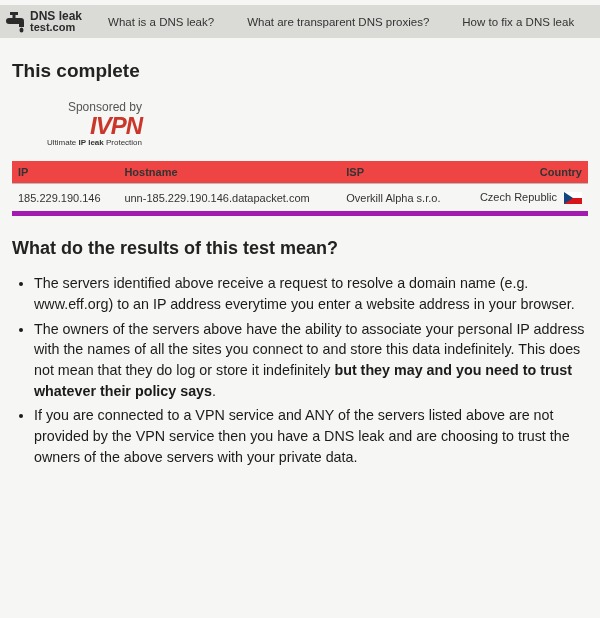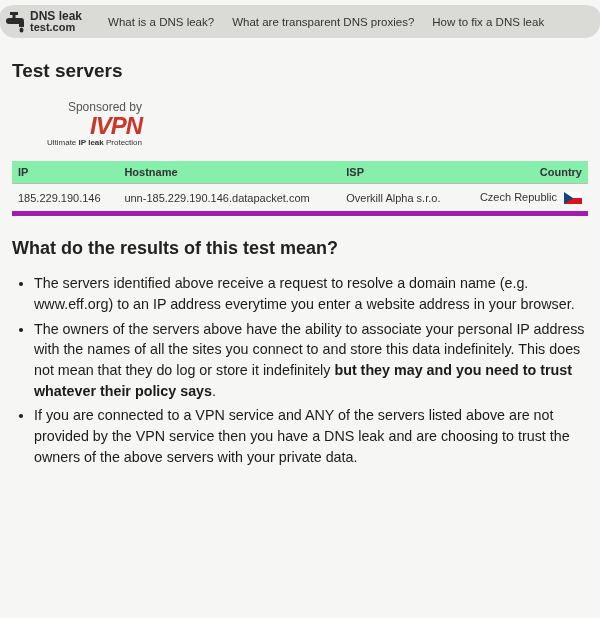--- a/index.html
+++ b/index.html
@@ -1,35 +1,35 @@
 <!DOCTYPE html>
 <html><head>
   <meta charset="utf-8">
   <style>
     * { box-sizing: border-box; margin: 0; padding: 0; }
     body { font-family: Arial, Helvetica, sans-serif; background: #f6f6f4; color: #222; width: 600px; }
-    .topbar { background: #dadad7; height: 38px; display: flex; align-items: center; border-top: 5px solid #f6f6f4; border-radius: 15px; }
+    .topbar { background: #dadad7; height: 38px; display: flex; align-items: center; border-top: 5px solid #f6f6f4; }
     .logo { display: flex; align-items: center; padding: 0 8px 0 4px; }
     .logo svg { flex-shrink: 0; }
     .logo-text { display: inline-flex; flex-direction: column; line-height: 1; margin-left: 2px; font-weight: bold; color: #2b2b2b; }
     .logo-text .l1 { font-size: 12px; }
     .logo-text .l2 { font-size: 11px; }
-    .nav { display: flex; gap: 18px; margin-left: 18px; }
+    .nav { display: flex; gap: 33px; margin-left: 18px; }
     .nav a { font-size: 11.5px; color: #333; text-decoration: none; }
     .content { padding: 22px 12px 30px 12px; }
     h2 { font-size: 19px; font-weight: bold; margin-bottom: 16px; }
     .query-wrap { display: flex; }
     .query-block { font-family: "Courier New", monospace; font-size: 14px; line-height: 1.55; white-space: pre; flex: 1; }
     .sponsor { text-align: right; padding-top: 2px; width: 130px; }
     .sponsor-label { font-size: 12px; color: #555; display: block; margin-bottom: 0px; }
     .ivpn-logo { font-family: "Arial Black", Arial, sans-serif; font-weight: 900; font-style: italic; font-size: 24px; color: #ca3629; letter-spacing: -1px; line-height: 1; }
     .sponsor-tag { font-size: 8px; color: #333; margin-top: 0; }
     .sponsor-tag b { font-weight: bold; }
     table.results { width: 100%; border-collapse: collapse; margin-top: 14px; font-size: 11px; }
-    table.results th { text-align: left; background: #86efac; padding: 5px 6px; font-weight: bold; color: #333; border-bottom: 1px solid #bbb; }
+    table.results th { text-align: left; background: #ef4444; padding: 5px 6px; font-weight: bold; color: #333; border-bottom: 1px solid #bbb; }
     table.results td { padding: 7px 6px; color: #333; border-bottom: 5px solid #a21caf; }
     table.results th:last-child, table.results td:last-child { text-align: right; }
     .flag { display: inline-block; width: 18px; height: 12px; vertical-align: middle; margin-left: 4px; position: relative; background: linear-gradient(to bottom, #fff 0%, #fff 50%, #d7141a 50%, #d7141a 100%); }
     .flag::before { content: ""; position: absolute; left: 0; top: 0; border-top: 6px solid transparent; border-bottom: 6px solid transparent; border-left: 9px solid #11457e; }
     h3 { font-size: 18px; margin-top: 22px; margin-bottom: 14px; font-weight: bold; }
     ul.explain { padding-left: 22px; }
     ul.explain li { font-size: 14.3px; line-height: 1.45; margin-bottom: 4px; color: #1b1b1b; }
     ul.explain b { font-weight: bold; }
   </style>
 </head>
@@ -50,21 +50,21 @@
     </span>
   </div>
   <div class="nav">
     <a href="#">What is a DNS leak?</a>
     <a href="#">What are transparent DNS proxies?</a>
     <a href="#">How to fix a DNS leak</a>
   </div>
 </div>
 
 <div class="content">
-  <h2>Test servers</h2>
+  <h2>This complete</h2>
 
   <div class="query-wrap">
     <div class="sponsor">
       <span class="sponsor-label">Sponsored by</span>
       <div class="ivpn-logo">IVPN</div>
       <div class="sponsor-tag">
         <span>Ultimate </span><b>IP leak</b><span> Protection</span>
       </div>
     </div>
   </div>

